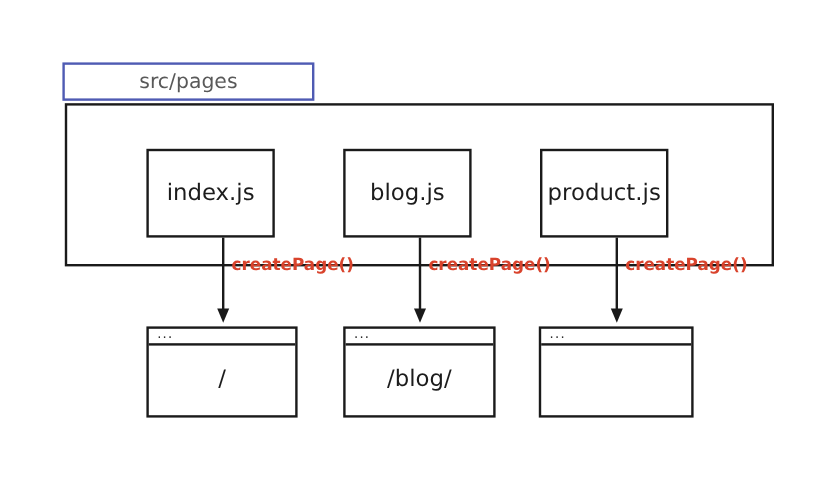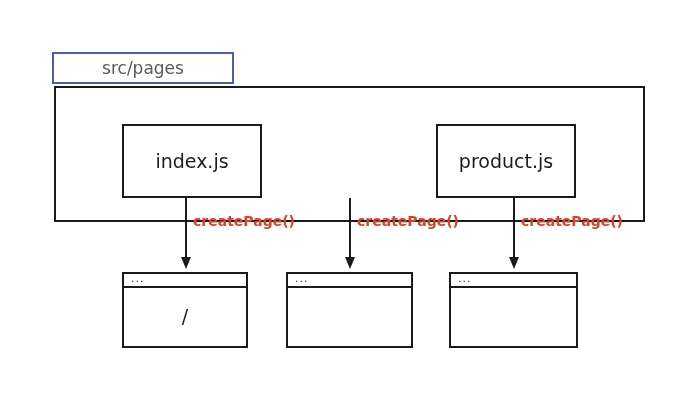--- a/index.html
+++ b/index.html
@@ -6,40 +6,40 @@
   html, body { background: #ffffff; }
   body {
     width: 696px; height: 402px;
     position: relative; overflow: hidden;
     font-family: "DejaVu Sans", "Liberation Sans", sans-serif;
   }
   .canvas { position: absolute; inset: 0; background: var(--background, #ffffff); }
 
   
   .folder-tab {
-    position: absolute; left: 52px; top: 52px; width: 182px; height: 32px;
+    position: absolute; left: 52px; top: 52px; width: 210px; height: 32px;
     border: 2px solid var(--tab-border, #4f5bb3); background: #ffffff;
     display: flex; align-items: center; justify-content: center; text-align: center;
   }
   .folder-tab-label { font-size: 17px; color: var(--tab-text, #595959); }
 
   
   .folder-body {
     position: absolute; left: 54px; top: 86px; width: 591px; height: 136px;
     border: 2px solid var(--line, #1a1a1a); background: #ffffff;
   }
 
   
   .file-box {
-    position: absolute; top: 124px; width: 140px; height: 74px;
+    position: absolute; top: 124px; width: 107px; height: 74px;
     border: 2px solid var(--line, #1a1a1a); background: #ffffff;
     display: flex; align-items: center; justify-content: center;
     font-size: 19px; color: var(--file-text, #1c1c1c);
   }
-  .fb-0 { left: 122px; } .fb-1 { left: 286px; } .fb-2 { left: 436px; }
+  .fb-0 { left: 122px; } .fb-1 { left: 286px; } .fb-2 { left: 450px; }
 
   
   .arrow { position: absolute; top: 198px; width: 12px; height: 74px; }
   .ar-0 { left: 180px; } .ar-1 { left: 344px; } .ar-2 { left: 508px; }
   .arrow-line {
     position: absolute; left: 5px; top: 0; width: 2px; height: 61px;
     background: var(--line, #1a1a1a);
   }
   .arrow-head {
     position: absolute; left: 1px; top: 59px; width: 0; height: 0;
@@ -81,20 +81,23 @@
 <div class="canvas">
 
   <div class="folder-tab">
     <span class="folder-tab-label">src/pages</span>
   </div>
   <div class="folder-body"></div>
 
   <div class="file-box fb-0">
     <span>index.js</span>
   </div>
+  <div class="file-box fb-1">
+    <span>blog.js</span>
+  </div>
   <div class="file-box fb-2">
     <span>product.js</span>
   </div>
 
   <div class="arrow ar-0">
     <div class="arrow-line"></div>
     <div class="arrow-head"></div>
   </div>
   <div class="arrow ar-1">
     <div class="arrow-line"></div>
@@ -114,20 +117,23 @@
       <span class="titlebar-menu">...</span>
     </div>
     <div class="window-body">
       <span>/</span>
     </div>
   </div>
   <div class="browser-window bw-1">
     <div class="titlebar">
       <span class="titlebar-menu">...</span>
     </div>
+    <div class="window-body">
+      <span>/blog/</span>
+    </div>
   </div>
   <div class="browser-window bw-2">
     <div class="titlebar">
       <span class="titlebar-menu">...</span>
     </div>
   </div>
 
 </div>
 
 </body></html>

